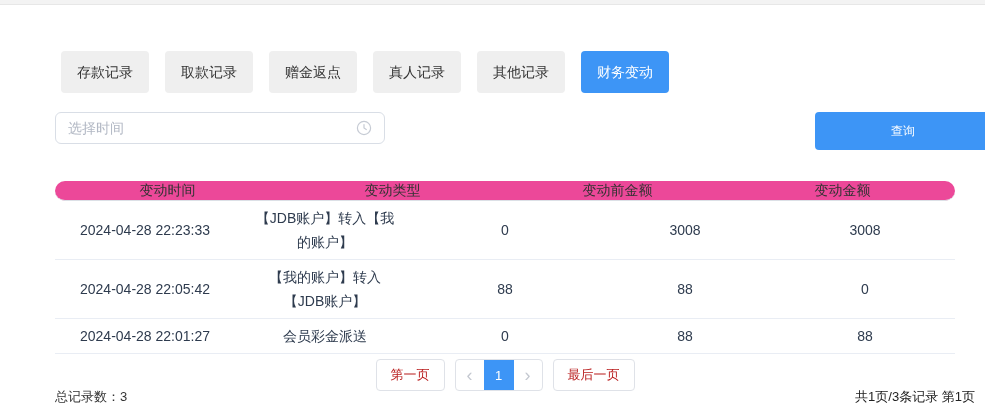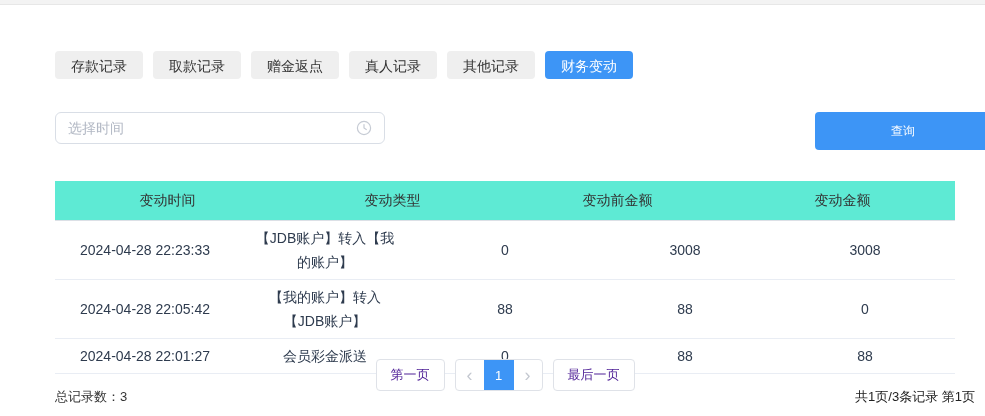--- a/index.html
+++ b/index.html
@@ -16,25 +16,26 @@
     position: absolute; top: 0; left: 0; width: 985px; height: 5px;
     background: #f3f3f3; border-bottom: 1px solid #e7e7e7;
   }
 
   
   .tabs {
     position: absolute; left: 55px; top: 51px;
     display: flex; gap: 10px;
   }
   .tab {
-    height: 28px; line-height: 30px; padding: 0 16px;
+    height: 42px; line-height: 30px; padding: 0 16px;
     background: #efefef; color: #333333;
     font-size: 14px; border-radius: 4px; border: none;
     cursor: pointer; white-space: nowrap;
     font-family: inherit;
+    margin-left: 6px;
   }
   .tab.active { background: var(--accent); color: #ffffff; }
 
   
   .date-picker {
     position: absolute; left: 55px; top: 112px;
     width: 330px; height: 32px;
     border: 1px solid #d9dee6; border-radius: 6px;
     display: flex; align-items: center;
     padding: 0 12px; background: #ffffff;
@@ -51,22 +52,22 @@
     position: absolute; left: 815px; top: 112px;
     width: 176px; height: 38px;
     background: var(--accent); color: #ffffff;
     font-size: 12px; border: none; border-radius: 4px;
     cursor: pointer; font-family: inherit;
   }
 
   
   .table { position: absolute; left: 55px; top: 181px; width: 900px; }
   .thead {
-    display: flex; background: #5eead4; height: 40px;
-    align-items: center; border-bottom: 1px solid #dce0e6;
+    display: flex; background: #ec4899; height: 20px;
+    align-items: center; border-bottom: 1px solid #dce0e6; border-radius: 17px;
   }
   .th {
     flex: 1; text-align: center; font-size: 14px; color: #333333;
   }
   .trow {
     display: flex; align-items: center;
     border-bottom: 1px solid #e9edf4;
     padding: 5px 0; min-height: 34px;
   }
   .td {
@@ -76,21 +77,21 @@
   .td .wrapbox { display: inline-block; max-width: 150px; line-height: 24px; }
 
   
   .pagination {
     position: absolute; left: 55px; top: 359px; width: 900px;
     display: flex; justify-content: center; align-items: center; gap: 10px;
   }
   .pg-btn {
     height: 32px; line-height: 30px; padding: 0 14px;
     border: 1px solid #dfe2e8; border-radius: 4px;
-    background: #ffffff; color: #4c1d95; font-size: 13px;
+    background: #ffffff; color: #b91c1c; font-size: 13px;
     cursor: pointer; font-family: inherit;
   }
   .pager {
     height: 32px; display: flex; border: 1px solid #dfe2e8;
     border-radius: 4px; overflow: hidden; background: #ffffff;
   }
   .pg-arrow {
     width: 28px; display: flex; align-items: center; justify-content: center;
     color: #c4c8d0; font-size: 18px; cursor: pointer; user-select: none;
   }

